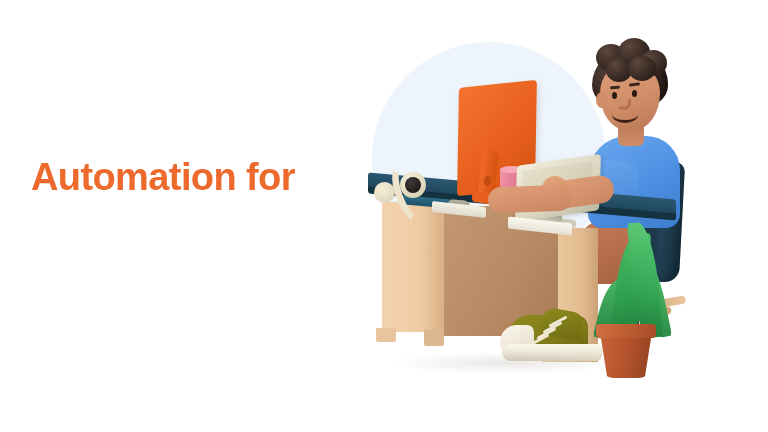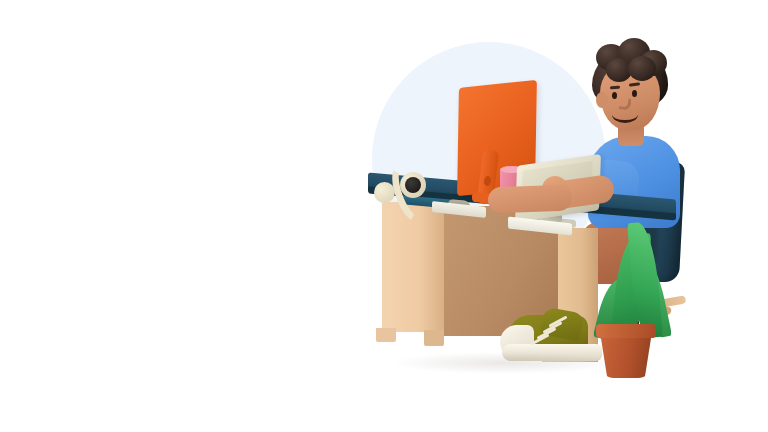--- a/index.html
+++ b/index.html
@@ -361,20 +361,21 @@
     background:radial-gradient(ellipse at center,rgba(120,110,100,.16),rgba(255,255,255,0) 70%);
     border-radius:50%;
   }
 </style>
 </head>
 <body>
 
 <div id="banner">
 
   <div id="headline">
+    <span class="hl-line">Automation for</span>
     
   </div>
 
   <div id="illustration">
 
     <div id="bg-circle"></div>
 
     <div id="chair-back"></div>
     <div id="chair-post"></div>
     <div id="chair-legA"></div>

